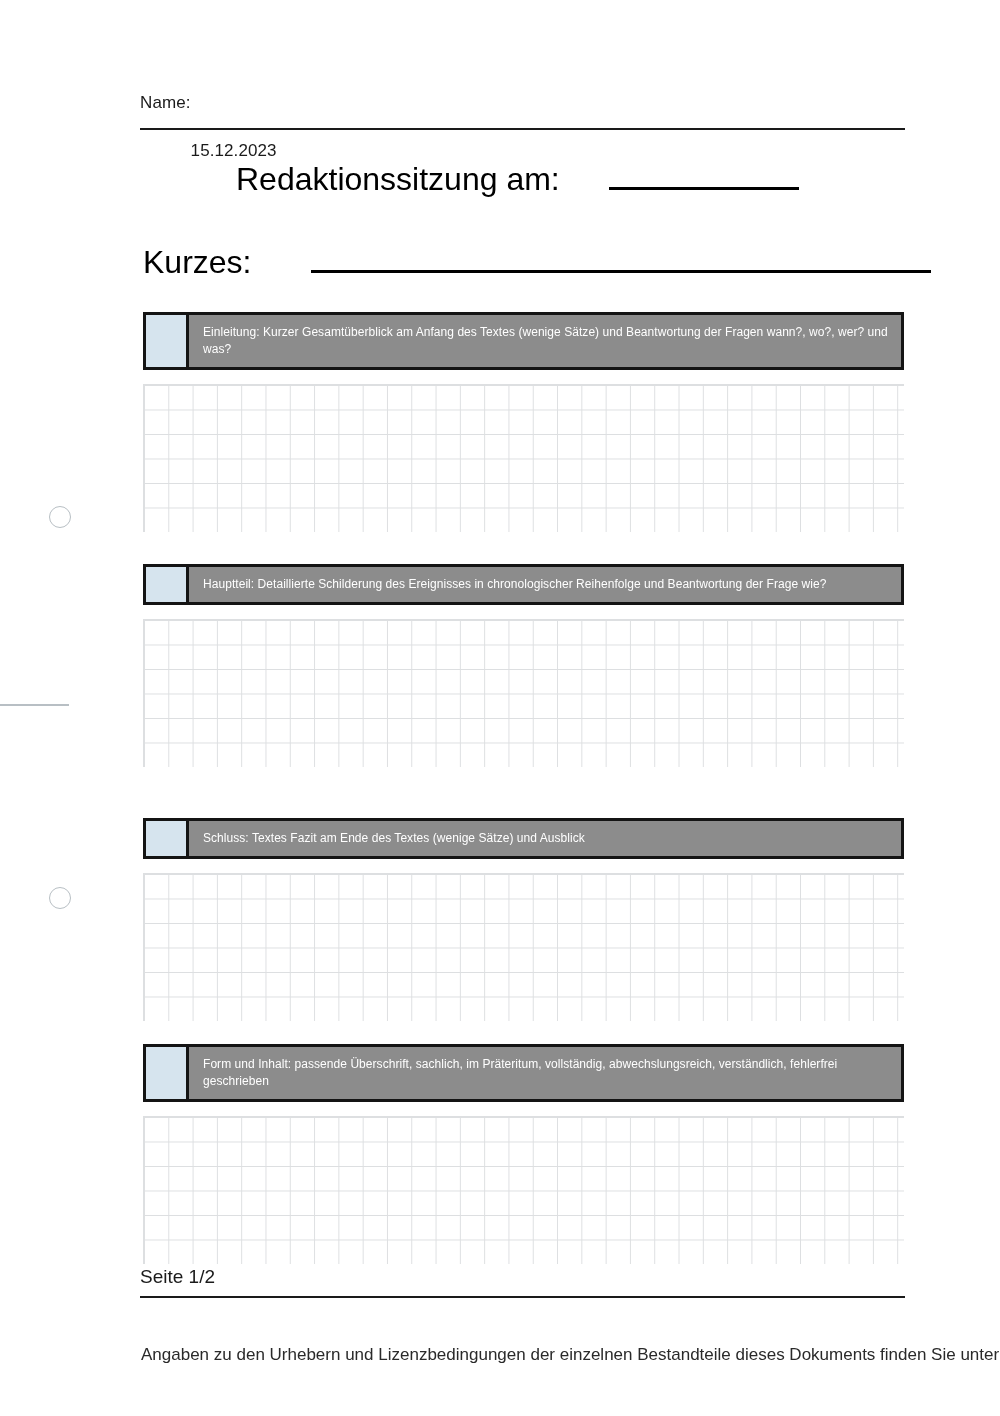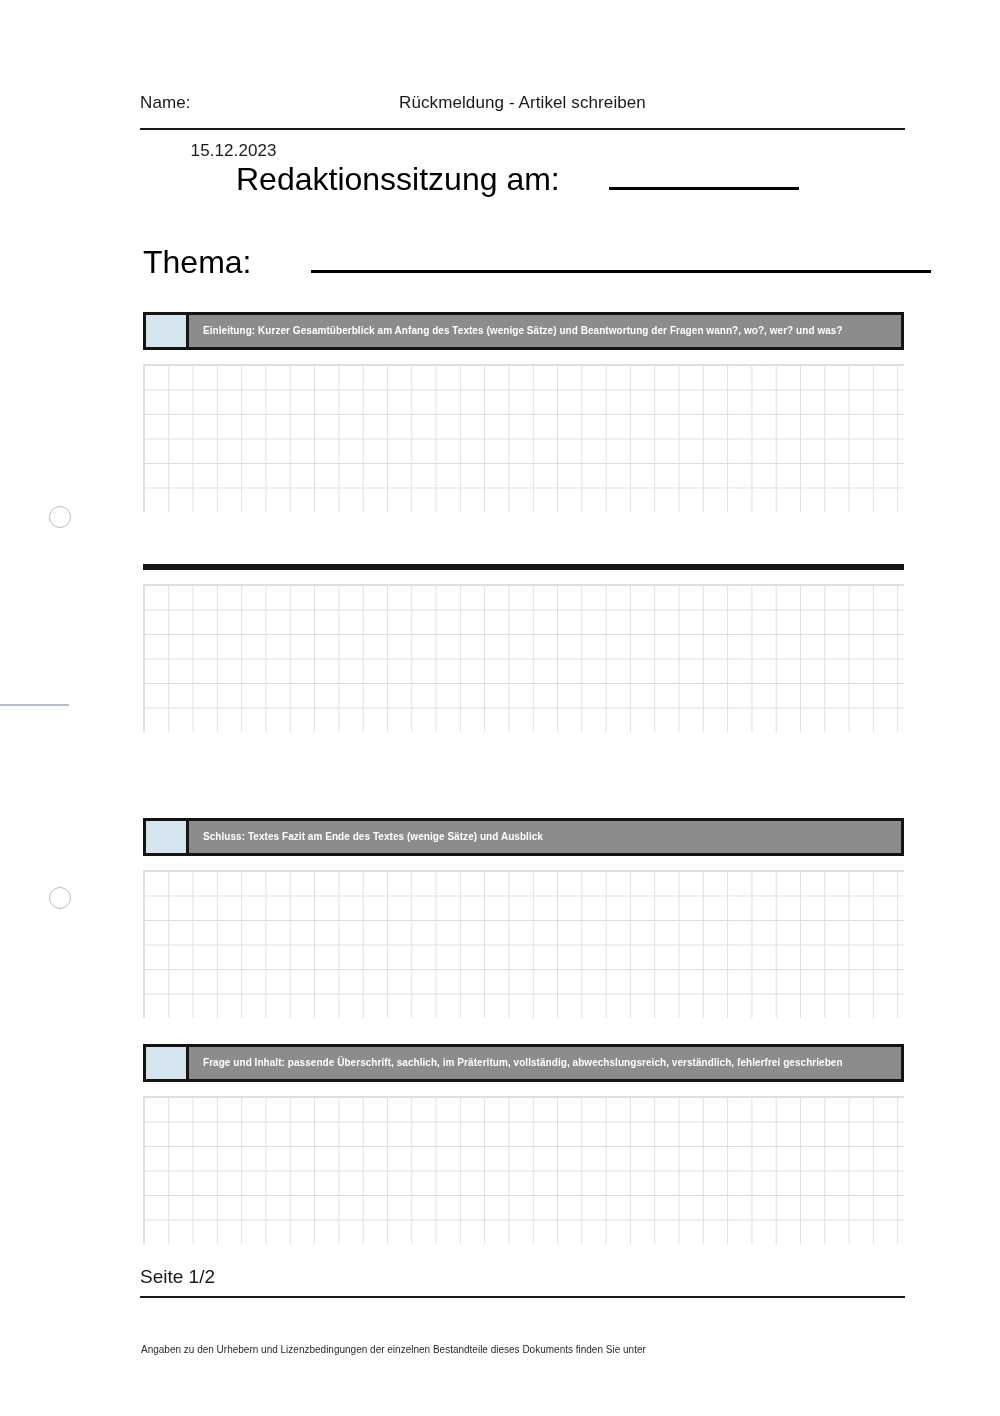--- a/index.html
+++ b/index.html
@@ -103,22 +103,22 @@
     background: #8c8c8c;
   }
   .section-checkbox {
     flex: 0 0 40px;
     background: #d6e4ee;
     border-right: 3px solid #141414;
   }
   .section-label {
     flex: 1 1 auto;
     color: #ffffff;
-    font-weight: bold;
-    font-size: 10px;
+    font-weight: normal;
+    font-size: 12px;
     line-height: 1.42;
     padding: 9px 12px 9px 14px;
     letter-spacing: .05px;
   }
   .section-header.single .section-label { padding: 9px 12px 9px 14px; }
 
   
   .write-grid {
     margin-top: 14px;
     width: 761px;
@@ -148,79 +148,79 @@
     top: 1266px;
     width: 765px;
     font-size: 19px;
     color: #1a1a1a;
   }
   #legal-block {
     position: absolute;
     left: 141px;
     top: 1342px;
     width: 770px;
-    font-size: 10px;
+    font-size: 17px;
     line-height: 1.55;
     color: #2a2a2a;
   }
   #legal-block div { white-space: nowrap; }
 </style>
 </head>
 <body>
 
 <div id="page">
 
   <div class="punch-hole" id="punch-top"></div>
   <div class="punch-hole" id="punch-bottom"></div>
   <div id="fold-mark"></div>
 
   <div id="doc-header">
     <span class="h-left">Name:</span>
-    <span class="h-center">Rückmeldung - Artikel schreiben</span>
     <span class="h-right">15.12.2023</span>
   </div>
   <div id="header-rule"></div>
 
   <div class="title-line" id="title-meeting">
     <span>Redaktionssitzung am:</span>
     <span class="blank-underscore" id="meeting-blank"></span>
   </div>
 
   <div class="title-line" id="title-topic">
-    <span>Thema:</span>
+    <span>Kurzes:</span>
     <span class="blank-underscore" id="topic-blank"></span>
   </div>
 
   <div class="section" style="top:312px;">
     <div class="section-header">
       <div class="section-checkbox"></div>
       <div class="section-label">Einleitung: Kurzer Gesamtüberblick am Anfang des Textes (wenige Sätze) und Beantwortung der Fragen wann?, wo?, wer? und was?</div>
     </div>
     <div class="write-grid" style="height:148px;"></div>
   </div>
 
   <div class="section" style="top:564px;">
     <div class="section-header">
       <div class="section-checkbox"></div>
+      <div class="section-label">Hauptteil: Detaillierte Schilderung des Ereignisses in chronologischer Reihenfolge und Beantwortung der Frage wie?</div>
     </div>
     <div class="write-grid" style="height:148px;"></div>
   </div>
 
   <div class="section" style="top:818px;">
     <div class="section-header single">
       <div class="section-checkbox"></div>
       <div class="section-label">Schluss: Textes Fazit am Ende des Textes (wenige Sätze) und Ausblick</div>
     </div>
     <div class="write-grid" style="height:148px;"></div>
   </div>
 
   <div class="section" style="top:1044px;">
     <div class="section-header">
       <div class="section-checkbox"></div>
-      <div class="section-label">Frage und Inhalt: passende Überschrift, sachlich, im Präteritum, vollständig, abwechslungsreich, verständlich, fehlerfrei geschrieben</div>
+      <div class="section-label">Form und Inhalt: passende Überschrift, sachlich, im Präteritum, vollständig, abwechslungsreich, verständlich, fehlerfrei geschrieben</div>
     </div>
     <div class="write-grid" style="height:148px;"></div>
   </div>
 
   <div id="footer-rule"></div>
   <div id="page-number">Seite 1/2</div>
   <div id="legal-block">
     <div>Angaben zu den Urhebern und Lizenzbedingungen der einzelnen Bestandteile dieses Dokuments finden Sie unter</div>
   </div>
 

